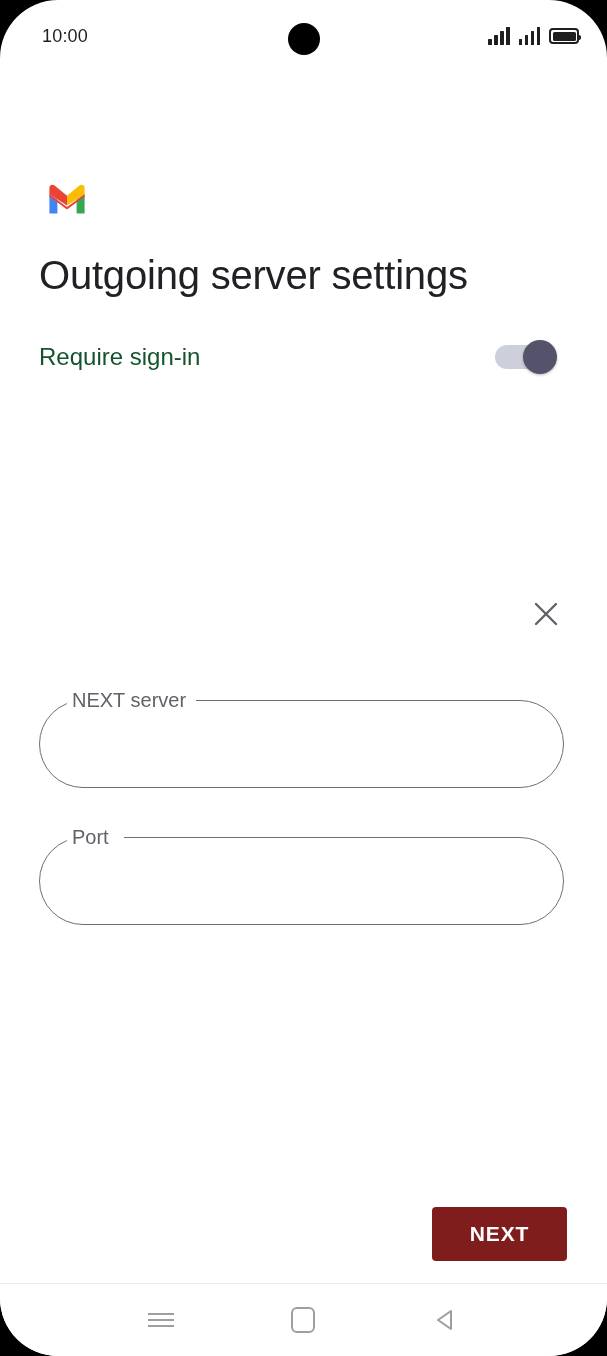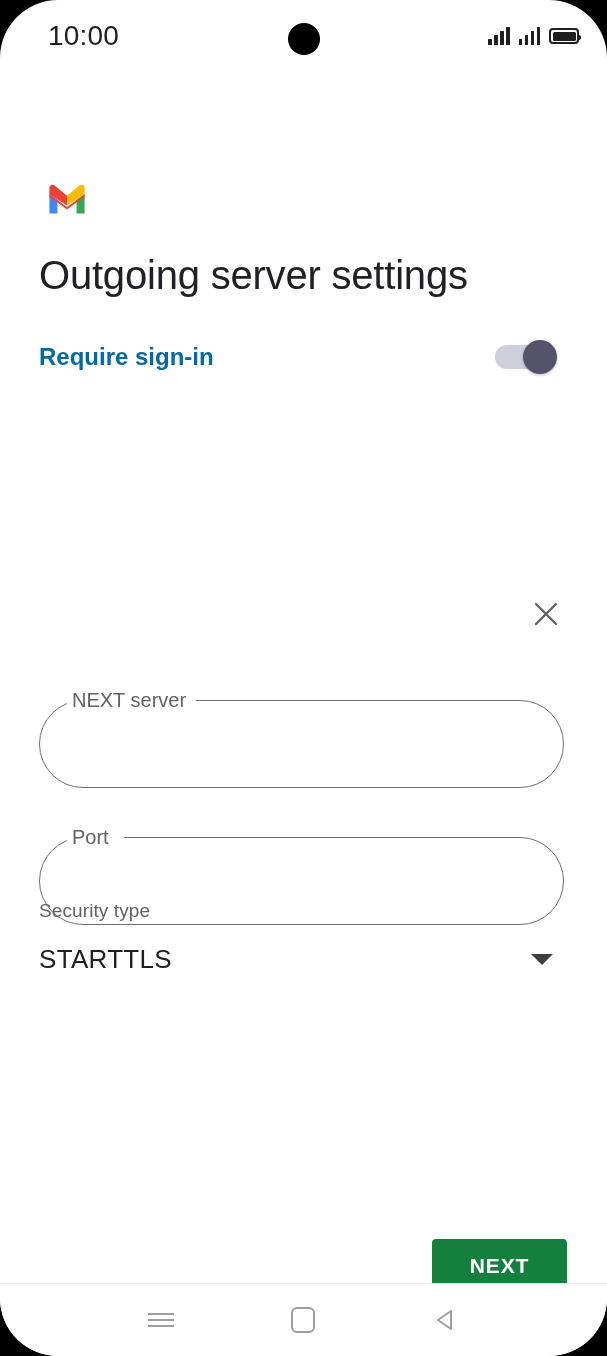--- a/index.html
+++ b/index.html
@@ -31,25 +31,24 @@
     top: 0; left: 0;
     width: 607px;
     height: 72px;
     display: flex;
     align-items: center;
     justify-content: space-between;
     padding: 0 28px 0 42px;
     box-sizing: border-box;
   }
   .status-time {
-    font-size: 28px;
+    font-size: 18px;
     color: #1f1f1f;
     letter-spacing: 0.2px;
     font-family: "Liberation Sans", sans-serif;
-    margin-left: 6px;
   }
   .status-right {
     display: flex;
     align-items: center;
     gap: 9px;
   }
   .punch-hole {
     position: absolute;
     left: 50%;
     top: 23px;
@@ -134,22 +133,22 @@
     left: 39px;
     top: 248px;
     width: 518px;
     height: 42px;
     display: flex;
     align-items: center;
     justify-content: space-between;
   }
   .toggle-label {
     font-size: 24px;
-    color: #0369a1;
-    font-weight: 700;
+    color: #14532d;
+    font-weight: 400;
   }
   .switch {
     position: relative;
     width: 62px;
     height: 34px;
   }
   .switch-track {
     position: absolute;
     left: 0; top: 5px;
     width: 56px;
@@ -276,30 +275,29 @@
     margin-right: 4px;
   }
 
   
   .next-button {
     position: absolute;
     left: 432px;
     top: 1119px;
     width: 135px;
     height: 54px;
-    background: #15803d;
+    background: #7f1d1d;
     border: none;
     border-radius: 4px;
     color: #ffffff;
     font-size: 21px;
     font-weight: 700;
     letter-spacing: 0.9px;
     font-family: "Liberation Sans", sans-serif;
     cursor: pointer;
-    margin-top: 32px;
   }
 
   
   .nav-divider {
     position: absolute;
     left: 0;
     top: 1283px;
     width: 607px;
     height: 1px;
     background: #e8eaed;
@@ -405,27 +403,20 @@
       <input class="field-input" type="text" value="" placeholder="" style="">
     </div>
 
     <div class="field" style="top:749px;">
       <div class="field-outline"></div>
       <div class="field-notch" style="width:60px;"></div>
       <div class="field-label">Port</div>
       <input class="field-input" type="text" value="" placeholder="" style="">
     </div>
 
-    <div class="security-block">
-      <div class="security-label">Security type</div>
-      <div class="security-row">
-        <div class="security-value">STARTTLS</div>
-        <div class="dropdown-arrow"></div>
-      </div>
-    </div>
 
     <button class="next-button">NEXT</button>
 
   </div>
 
   <div class="nav-divider"></div>
   <div class="nav-bar">
     <div class="nav-btn nav-recents">
       <div>
         <i></i>

